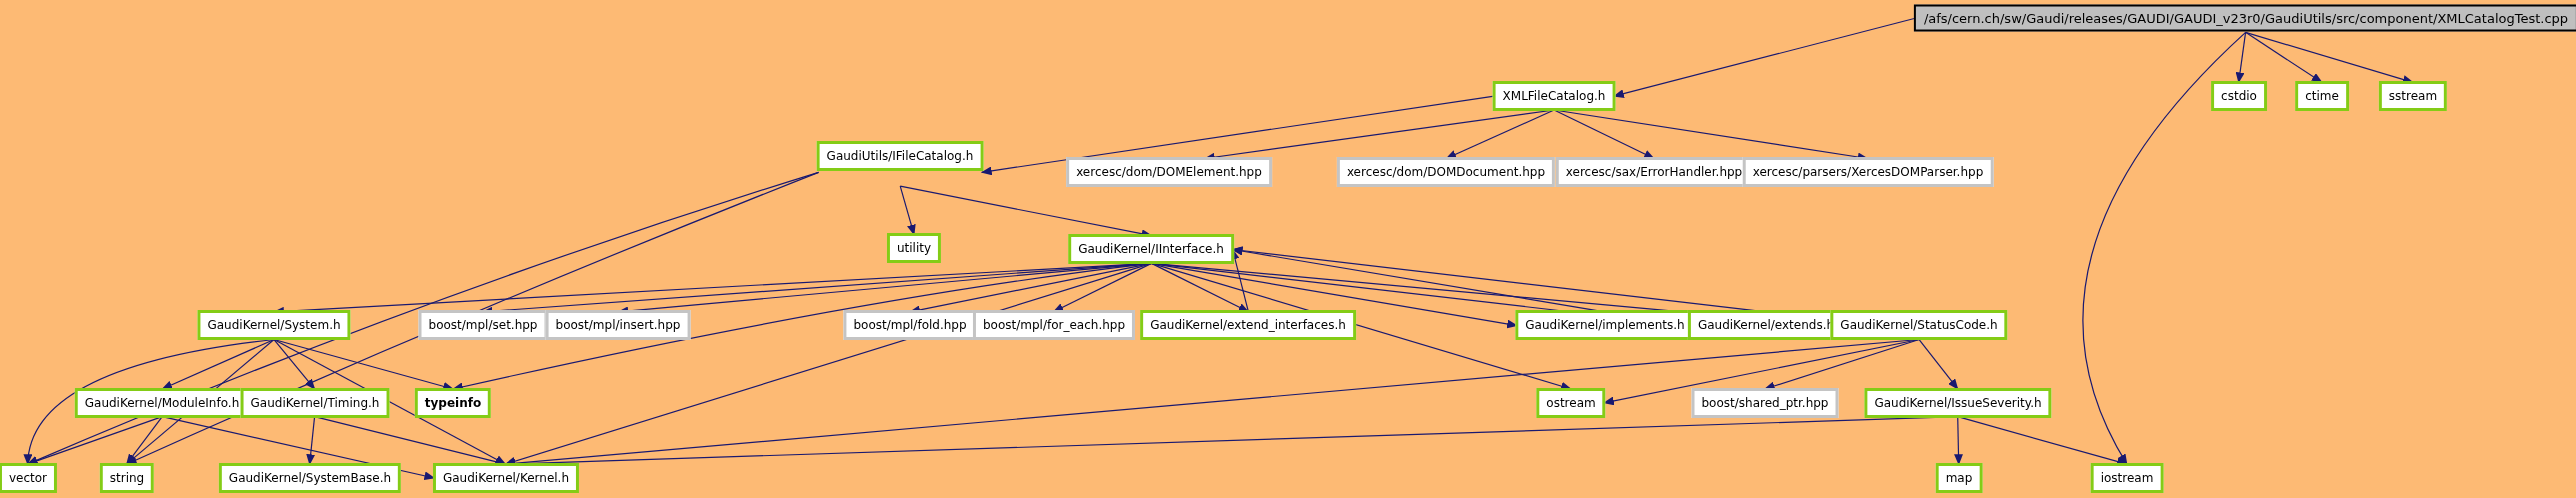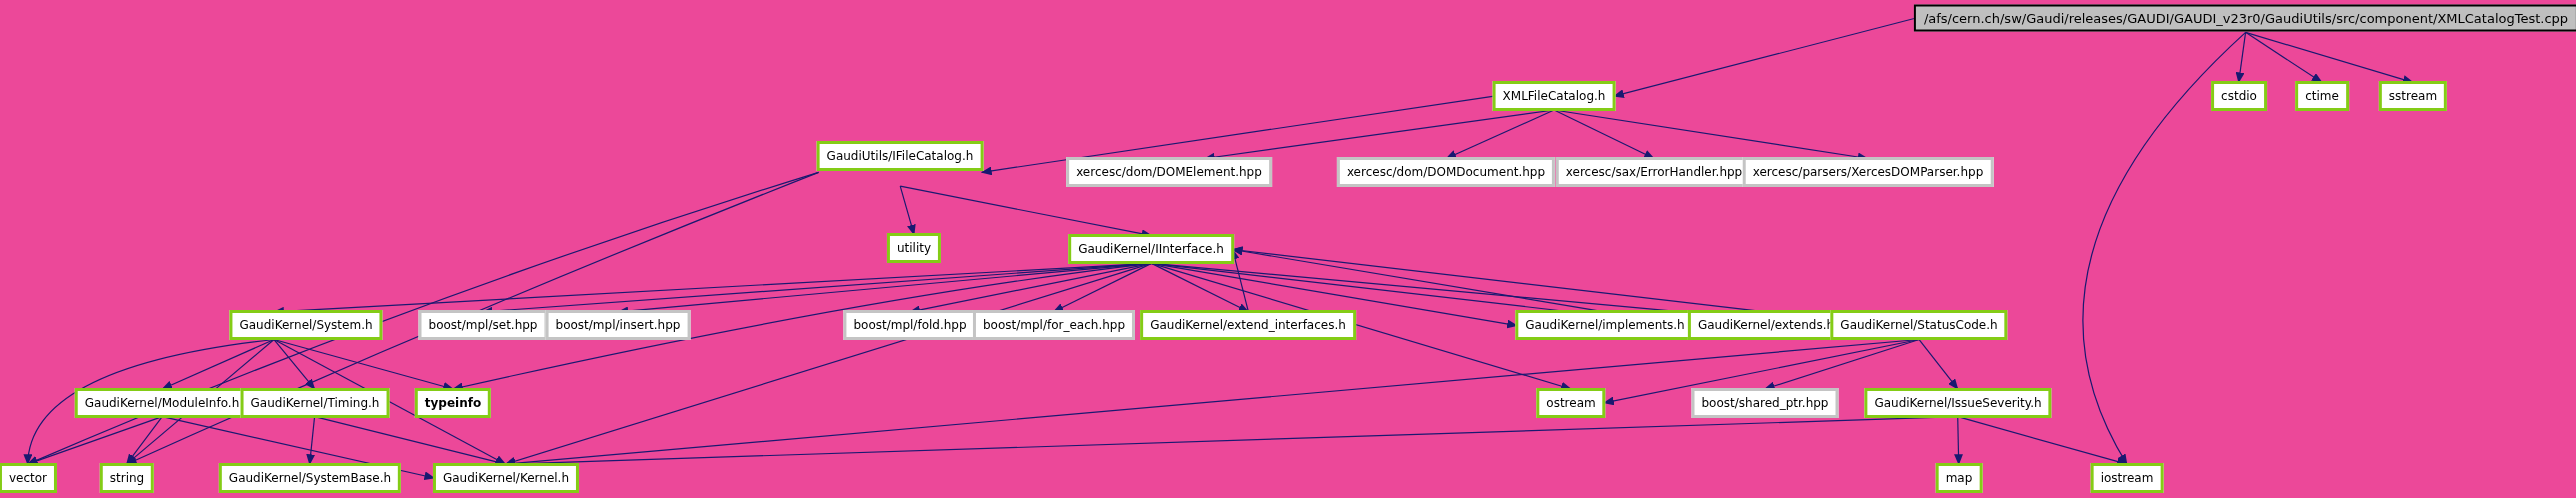--- a/index.html
+++ b/index.html
@@ -1,16 +1,16 @@
 <!DOCTYPE html>
 <html><head>
 <meta charset="utf-8">
 <style>
   html,body{margin:0;padding:0;background:#ffffff;}
-  .graph{position:relative;width:2576px;height:499px;background:#ec4899;overflow:hidden;
+  .graph{position:relative;width:2576px;height:499px;background:#fdba74;overflow:hidden;
          font-family:"DejaVu Sans","Liberation Sans",sans-serif;}
   .graph svg{position:absolute;left:0;top:0;width:2576px;height:499px;}
   .node{position:absolute;transform:translate(-50%,-50%);white-space:nowrap;
         font-size:12px;line-height:1;padding:6px 7px;background:#ffffff;
         border:3px solid #84cc16;color:#000000;text-align:center;z-index:2;}
   .node.ext{border-color:#c4c4c4;}
   .node.root{background:#bfbfbf;border:2px solid #000000;font-size:13px;padding:5px 8px;}
   path.edge{fill:none;stroke:#191970;stroke-width:1.2;}
 </style>
 </head>
@@ -79,21 +79,21 @@
       <div class="node local" style="left: 2239px; top: 96px;">cstdio</div>
       <div class="node local" style="left: 2322px; top: 96px;">ctime</div>
       <div class="node local" style="left: 2413px; top: 96px;">sstream</div>
       <div class="node local" style="left: 900px; top: 156px;">GaudiUtils/IFileCatalog.h</div>
       <div class="node ext" style="left: 1169px; top: 172px;">xercesc/dom/DOMElement.hpp</div>
       <div class="node ext" style="left: 1446px; top: 172px;">xercesc/dom/DOMDocument.hpp</div>
       <div class="node ext" style="left: 1654px; top: 172px;">xercesc/sax/ErrorHandler.hpp</div>
       <div class="node ext" style="left: 1868px; top: 172px;">xercesc/parsers/XercesDOMParser.hpp</div>
       <div class="node local" style="left: 914px; top: 248px;">utility</div>
       <div class="node local" style="left: 1151px; top: 249px;">GaudiKernel/IInterface.h</div>
-      <div class="node local" style="left: 274px; top: 325px; margin-left: 32px;">GaudiKernel/System.h</div>
+      <div class="node local" style="left: 274px; top: 325px;">GaudiKernel/System.h</div>
       <div class="node ext" style="left: 483px; top: 325px;">boost/mpl/set.hpp</div>
       <div class="node ext" style="left: 618px; top: 325px;">boost/mpl/insert.hpp</div>
       <div class="node ext" style="left: 910px; top: 325px;">boost/mpl/fold.hpp</div>
       <div class="node ext" style="left: 1054px; top: 325px;">boost/mpl/for_each.hpp</div>
       <div class="node local" style="left: 1248px; top: 325px;">GaudiKernel/extend_interfaces.h</div>
       <div class="node local" style="left: 1605px; top: 325px;">GaudiKernel/implements.h</div>
       <div class="node local" style="left: 1766px; top: 325px;">GaudiKernel/extends.h</div>
       <div class="node local" style="left: 1919px; top: 325px;">GaudiKernel/StatusCode.h</div>
       <div class="node local" style="left: 162px; top: 403px;">GaudiKernel/ModuleInfo.h</div>
       <div class="node local" style="left: 315px; top: 403px;">GaudiKernel/Timing.h</div>

